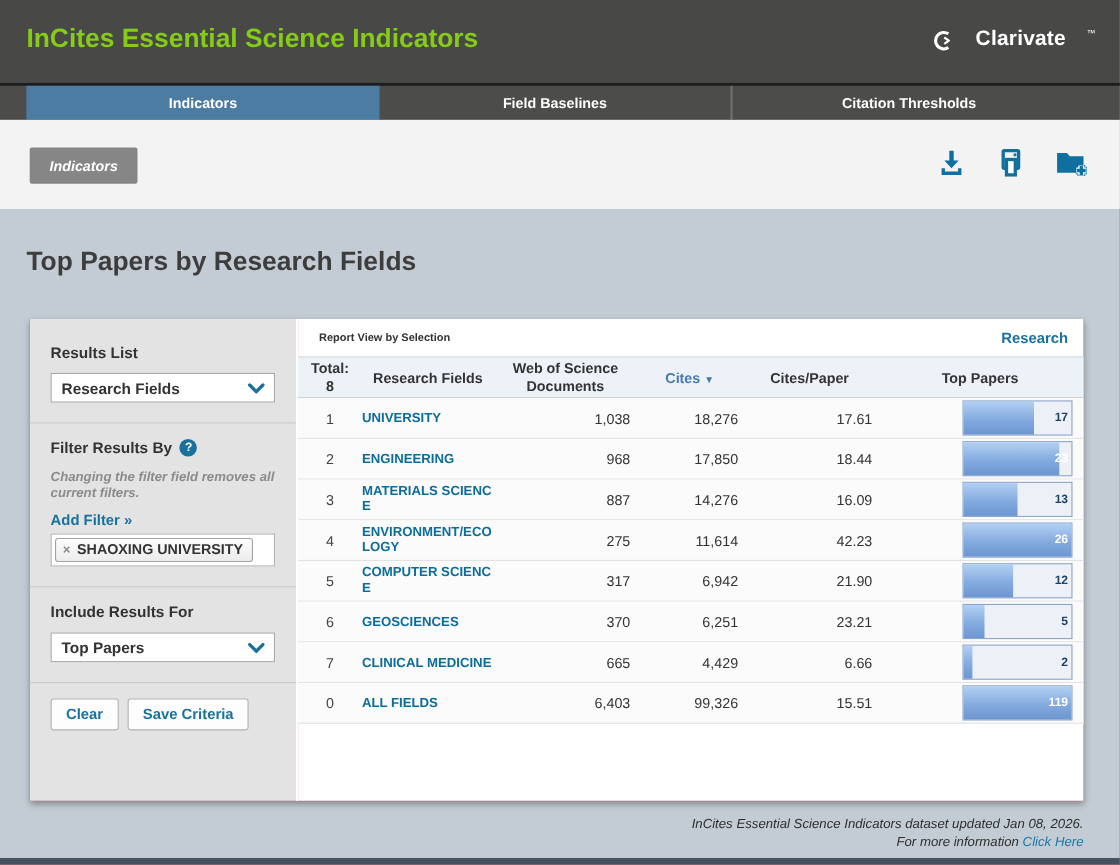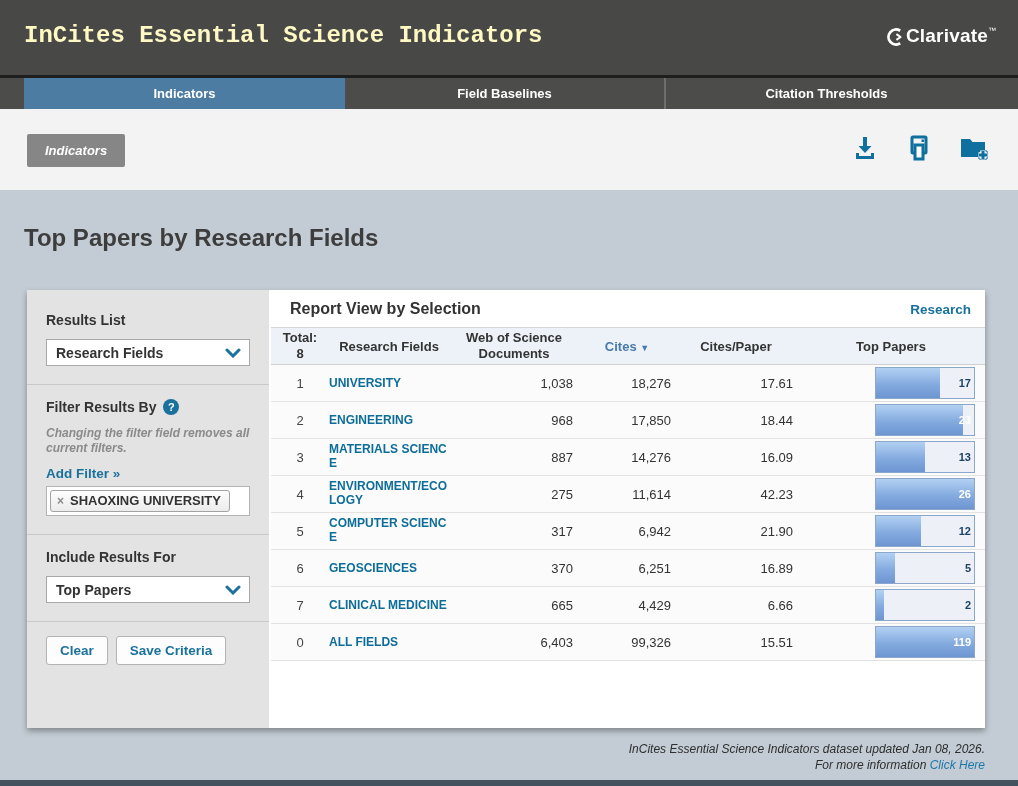--- a/index.html
+++ b/index.html
@@ -5,22 +5,22 @@
   * { margin:0; padding:0; box-sizing:border-box; }
   html,body { width:1018px; height:786px; }
   body {
     font-family:"Liberation Sans", sans-serif;
     background:#c3ccd4;
     position:relative;
     overflow:hidden;
   }
   
   .app-header { position:absolute; top:0; left:0; right:0; height:75px; background:#484847; }
-  .app-title { position:absolute; left:24px; top:22px; font-size:24px; font-weight:bold; color:#fef9c3;font-family:Liberation Mono, monospace; }
-  .brand { position:absolute; right:22px; top:25px; display:flex; align-items:flex-start; gap:0; color:#fff; }
+  .app-title { position:absolute; left:24px; top:22px; font-size:24px; font-weight:bold; color:#84cc16; }
+  .brand { position:absolute; right:22px; top:25px; display:flex; align-items:flex-start; gap:19px; color:#fff; }
   .brand-name { font-size:19px; font-weight:bold; letter-spacing:0.2px; }
   .brand-tm { font-size:8px; margin-top:1px; }
   
   .tab-bar { position:absolute; top:75px; left:0; right:0; height:34px; background:#4c4c4a; border-top:3px solid #1e1e1e; display:flex; padding-left:24px; }
   .tab { width:321px; display:flex; align-items:center; justify-content:center; color:#fff; font-size:13px; font-weight:bold; cursor:pointer; border-right:2px solid #6e6e6c; }
   .tab:last-child { border-right:none; }
   .tab.active { background:#4d7ca3; border-right:none; }
   
   .toolbar { position:absolute; top:109px; left:0; right:0; height:81px; background:#f3f3f3; }
   .breadcrumb-btn { position:absolute; left:27px; top:25px; background:#868686; color:#fff; font-style:italic; font-weight:bold; font-size:13px; padding:9px 18px; border-radius:2px; cursor:pointer; }
@@ -40,21 +40,21 @@
   .sb-note { font-size:12px; font-weight:bold; font-style:italic; color:#8b8b8b; line-height:1.25; margin-bottom:8px; }
   .add-filter { font-size:13.5px; font-weight:bold; color:#19719c; text-decoration:none; display:inline-block; margin-bottom:5px; cursor:pointer; }
   .filter-box { background:#fff; border:1px solid #b3b3b3; padding:3px; min-height:30px; }
   .filter-tag { display:inline-flex; align-items:center; gap:6px; border:1px solid #a3a3a3; border-radius:3px; background:linear-gradient(#fdfdfd,#ececec); padding:2px 8px 3px 6px; font-size:13px; font-weight:bold; color:#333; }
   .tag-close { color:#8a8a8a; font-size:12px; font-weight:bold; cursor:pointer; line-height:1; }
   .btn-row { display:flex; gap:8px; }
   .sb-btn { background:#fdfdfd; border:1px solid #b3b3b3; border-radius:3px; color:#19719c; font-weight:bold; font-size:13.5px; padding:6px 13px; cursor:pointer; font-family:"Liberation Sans", sans-serif; }
   
   .table-area { flex:1; background:#fff; display:flex; flex-direction:column; }
   .table-head { display:flex; justify-content:space-between; align-items:center; padding:10px 14px 9px 19px; }
-  .table-title { font-size:16px; font-weight:bold; color:#333; }
+  .table-title { font-size:10px; font-weight:bold; color:#333; }
   .customize-link { font-size:13.5px; font-weight:bold; color:#19719c; cursor:pointer; }
   .col-head { display:flex; align-items:center; background:#edf2f8; border-top:1px solid #d6d6d6; border-bottom:1px solid #cfcfcf; min-height:38px; font-size:13px; font-weight:bold; color:#333; }
   .c-rank { width:58px; text-align:center; }
   .c-field { width:120px; text-align:left; word-break:break-all; }
   .c-docs { width:130px; text-align:right; padding-right:6px; }
   .c-cites { width:96px; text-align:right; padding-right:4px; }
   .c-cpp { width:122px; text-align:right; padding-right:4px; }
   .c-bar { flex:1; display:flex; justify-content:flex-end; padding-right:10px; }
   .col-head .c-field, .col-head .c-docs, .col-head .c-cites, .col-head .c-cpp { text-align:center; padding-right:0; }
   .col-head .c-docs { line-height:1.25; }
@@ -268,21 +268,21 @@
         <span class="bar-val">12</span>
       </div>
     </div>
   </div>
 
   <div class="trow">
     <div class="c-rank rank">6</div>
     <div class="c-field"><a class="field-link">GEOSCIENCES</a></div>
     <div class="c-docs">370</div>
     <div class="c-cites">6,251</div>
-    <div class="c-cpp">16.89</div>
+    <div class="c-cpp">23.21</div>
     <div class="c-bar">
       <div class="bar">
         <div class="bar-fill" style="width: 19.2308%;"></div>
         <span class="bar-val">5</span>
       </div>
     </div>
   </div>
 
   <div class="trow">
     <div class="c-rank rank">7</div>

